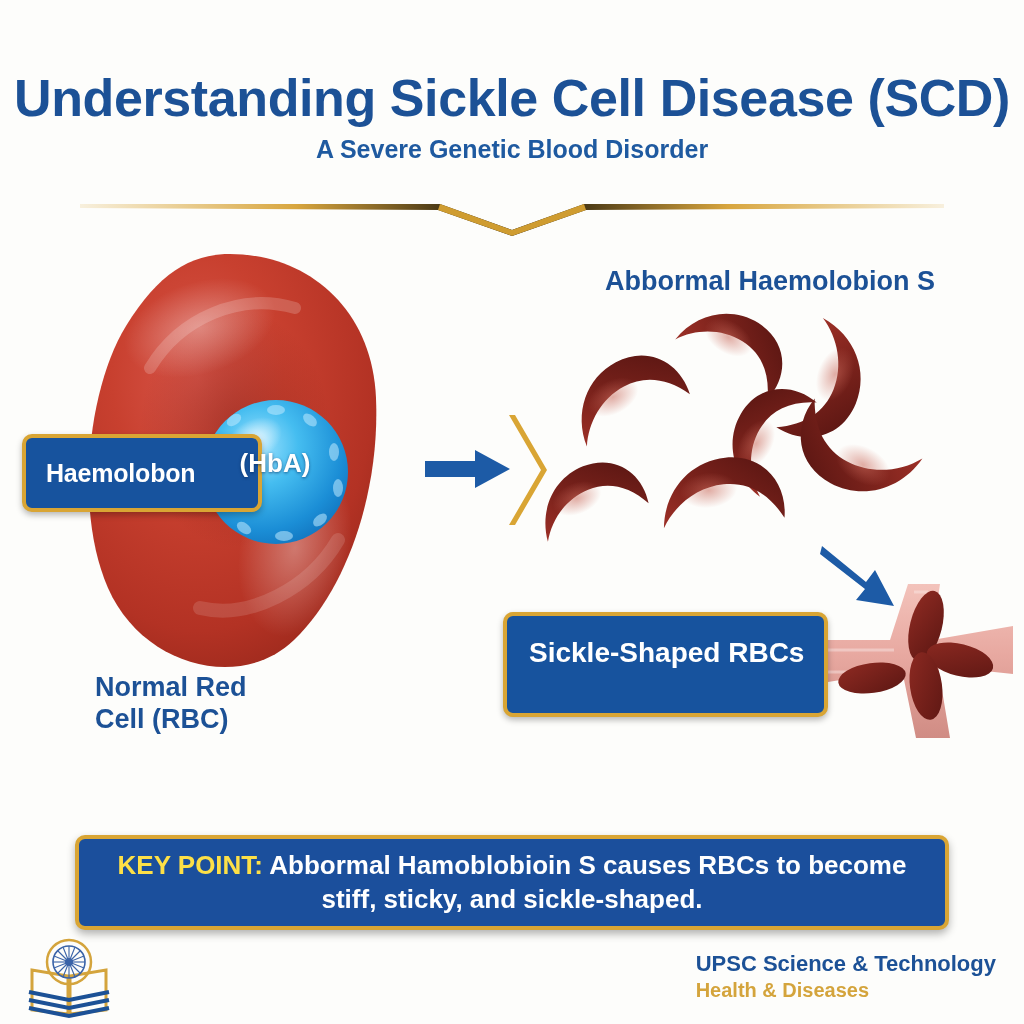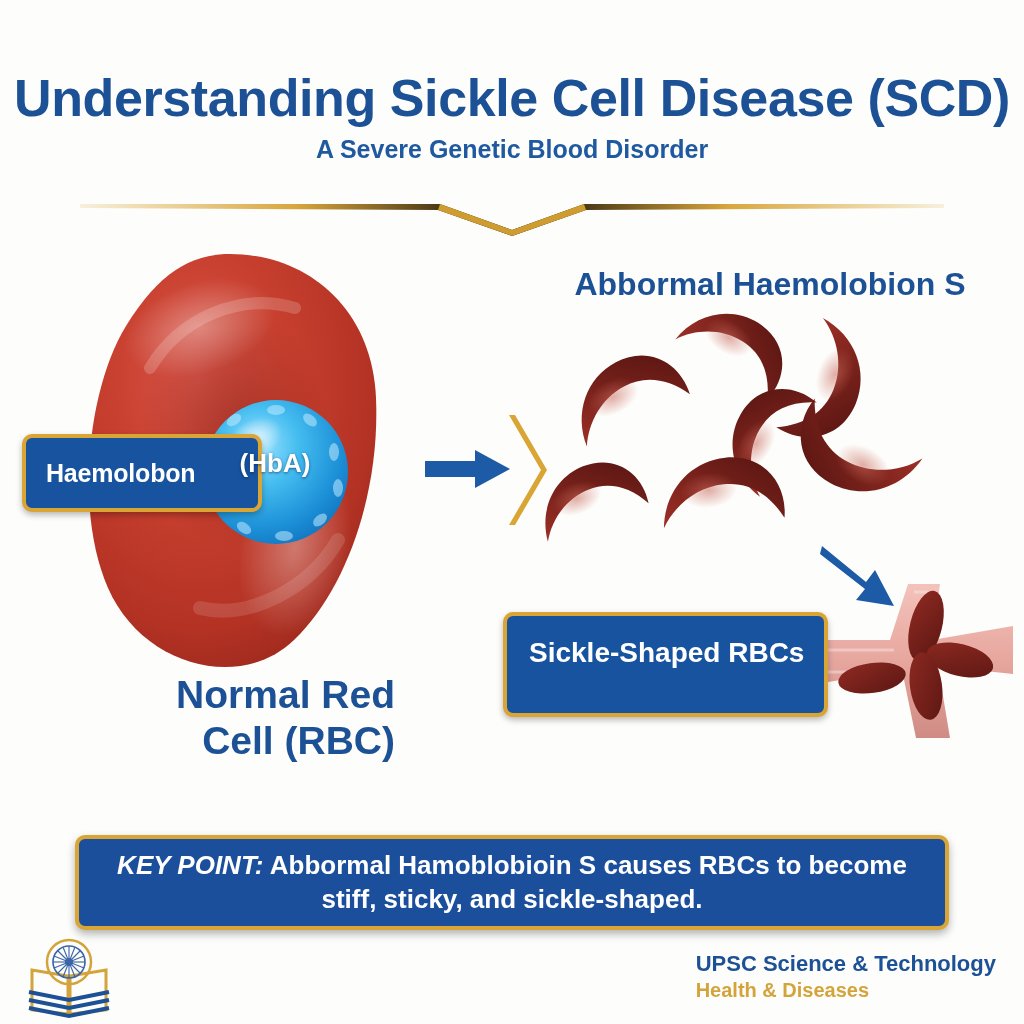--- a/index.html
+++ b/index.html
@@ -20,22 +20,22 @@
   }
   .subtitle{
     position:absolute;left:0;top:135px;width:1024px;text-align:center;
     font-size:25px;font-weight:bold;color:#1f5aa0;
   }
   .divider{position:absolute;left:80px;top:190px;width:864px;height:46px;}
 
   
   .rbc-wrap{position:absolute;left:80px;top:248px;width:310px;height:420px;}
   .rbc-caption{
-    position:absolute;left:95px;top:672px;width:300px;text-align:right;
-    font-size:39px;font-weight:bold;line-height:1.18;color:#1c5196;
+    position:absolute;left:95px;top:672px;width:300px;text-align:left;
+    font-size:27px;font-weight:bold;line-height:1.18;color:#1c5196;
   }
 
   
   .plaque{
     position:absolute;
     background:#17539e;
     border:4px solid #d9a534;
     border-radius:10px;
     box-shadow:0 3px 6px rgba(0,0,0,.28);
     color:#ffffff;font-weight:bold;
@@ -57,35 +57,35 @@
   .hba-label{
     position:absolute;left:205px;top:448px;width:140px;
     text-align:center;font-size:26px;font-weight:bold;color:#ffffff;
     text-shadow:0 1px 3px rgba(0,40,90,.65);
     pointer-events:none;
   }
 
   
   .sickle-heading{
     position:absolute;left:560px;top:266px;width:420px;text-align:center;
-    font-size:32px;font-weight:bold;color:#1c5196;
+    font-size:27px;font-weight:bold;color:#1c5196;
   }
 
   
   .keypoint{
     position:absolute;left:75px;top:835px;width:874px;height:95px;
     background:#1b4f9c;border:4px solid #d9a534;border-radius:10px;
     box-shadow:0 4px 8px rgba(0,0,0,.3);
     display:flex;align-items:center;justify-content:center;
     text-align:center;box-sizing:border-box;padding:0 26px;
   }
   .keypoint p{
     margin:0;font-size:26px;font-weight:bold;line-height:1.28;color:#ffffff;
   }
-  .kp-tag{color:#ffffff;font-style:italic;}
+  .kp-tag{color:#fde047;}
 
   
   .logo{position:absolute;left:26px;top:936px;width:86px;height:84px;}
   .footer-txt{
     position:absolute;right:28px;top:950px;text-align:left;
   }
   .footer-main{font-size:22px;font-weight:bold;color:#1c5196;line-height:1.25;}
   .footer-sub{font-size:20px;font-weight:bold;color:#d4a43c;line-height:1.25;}
 </style>
 </head>

